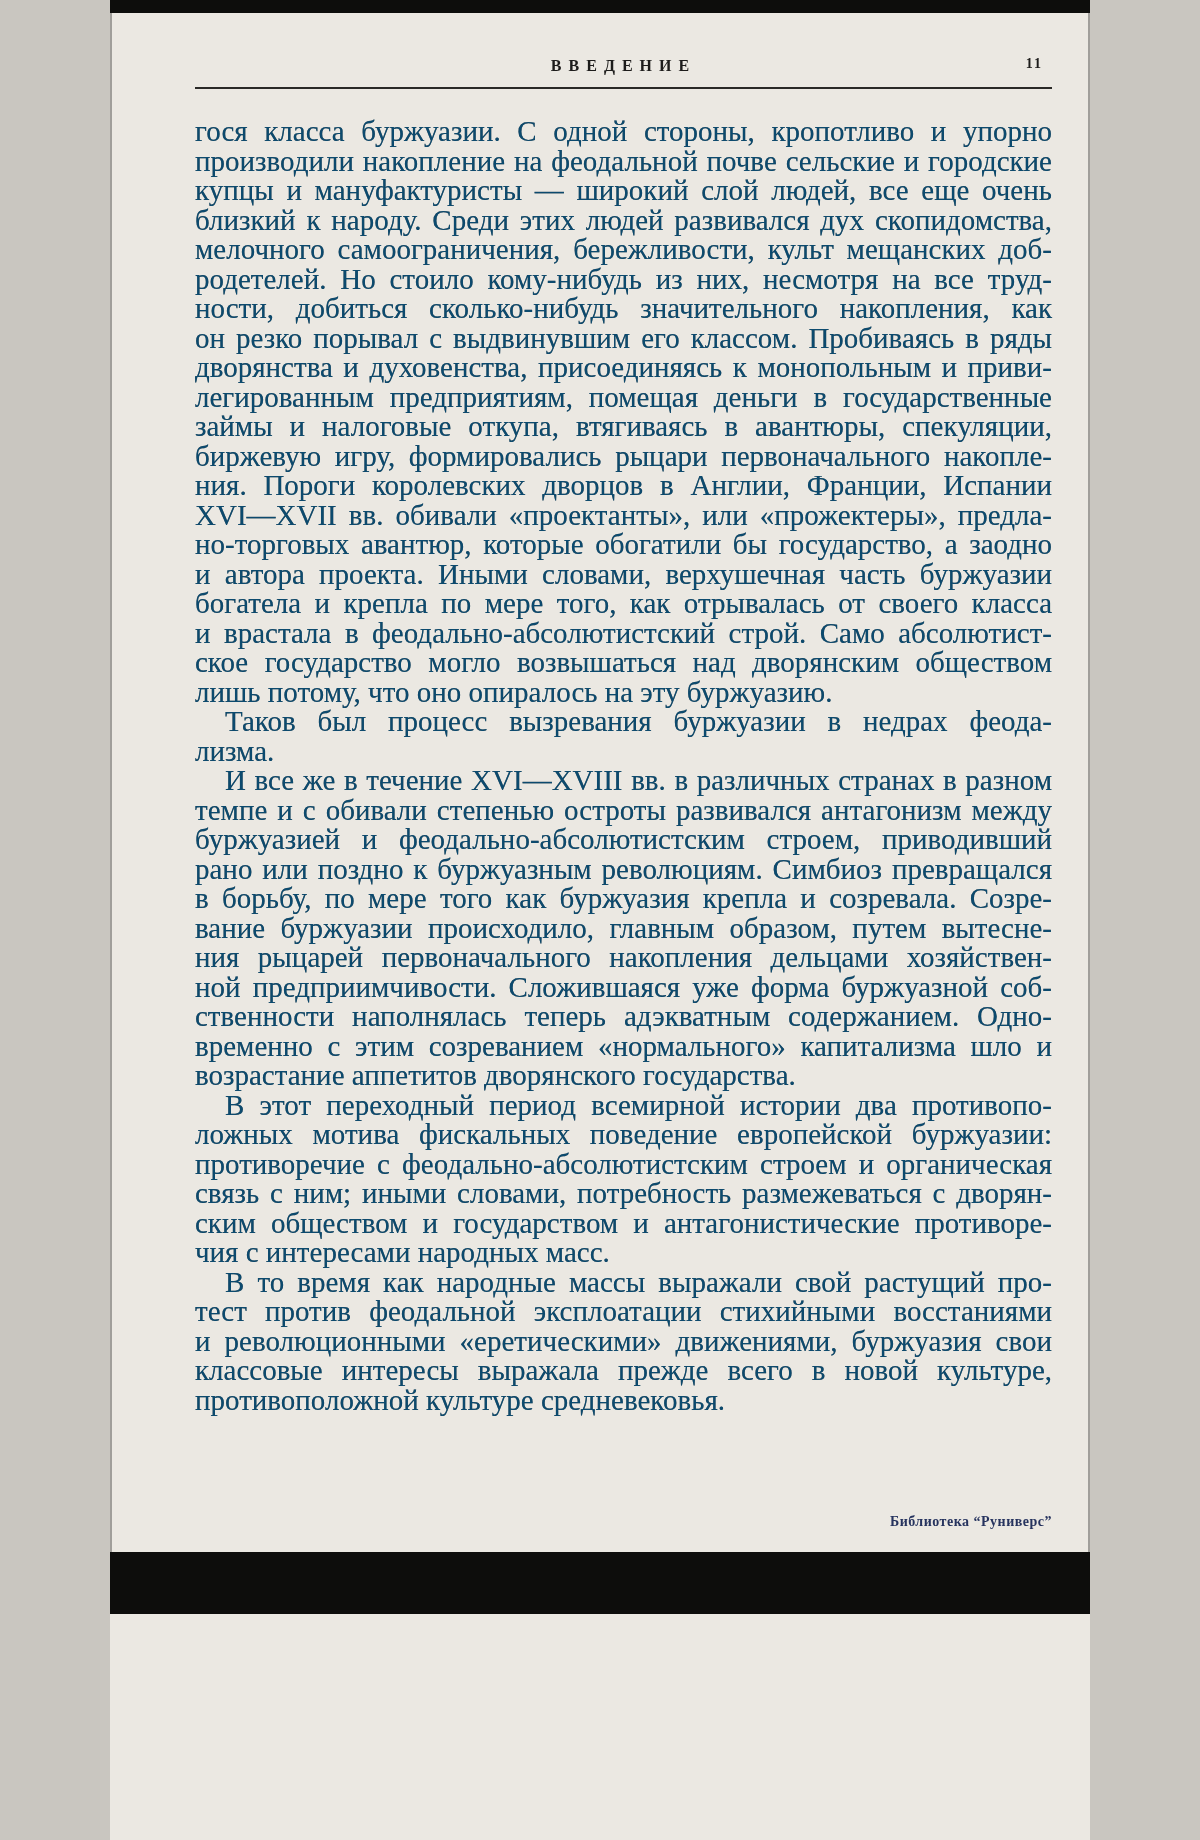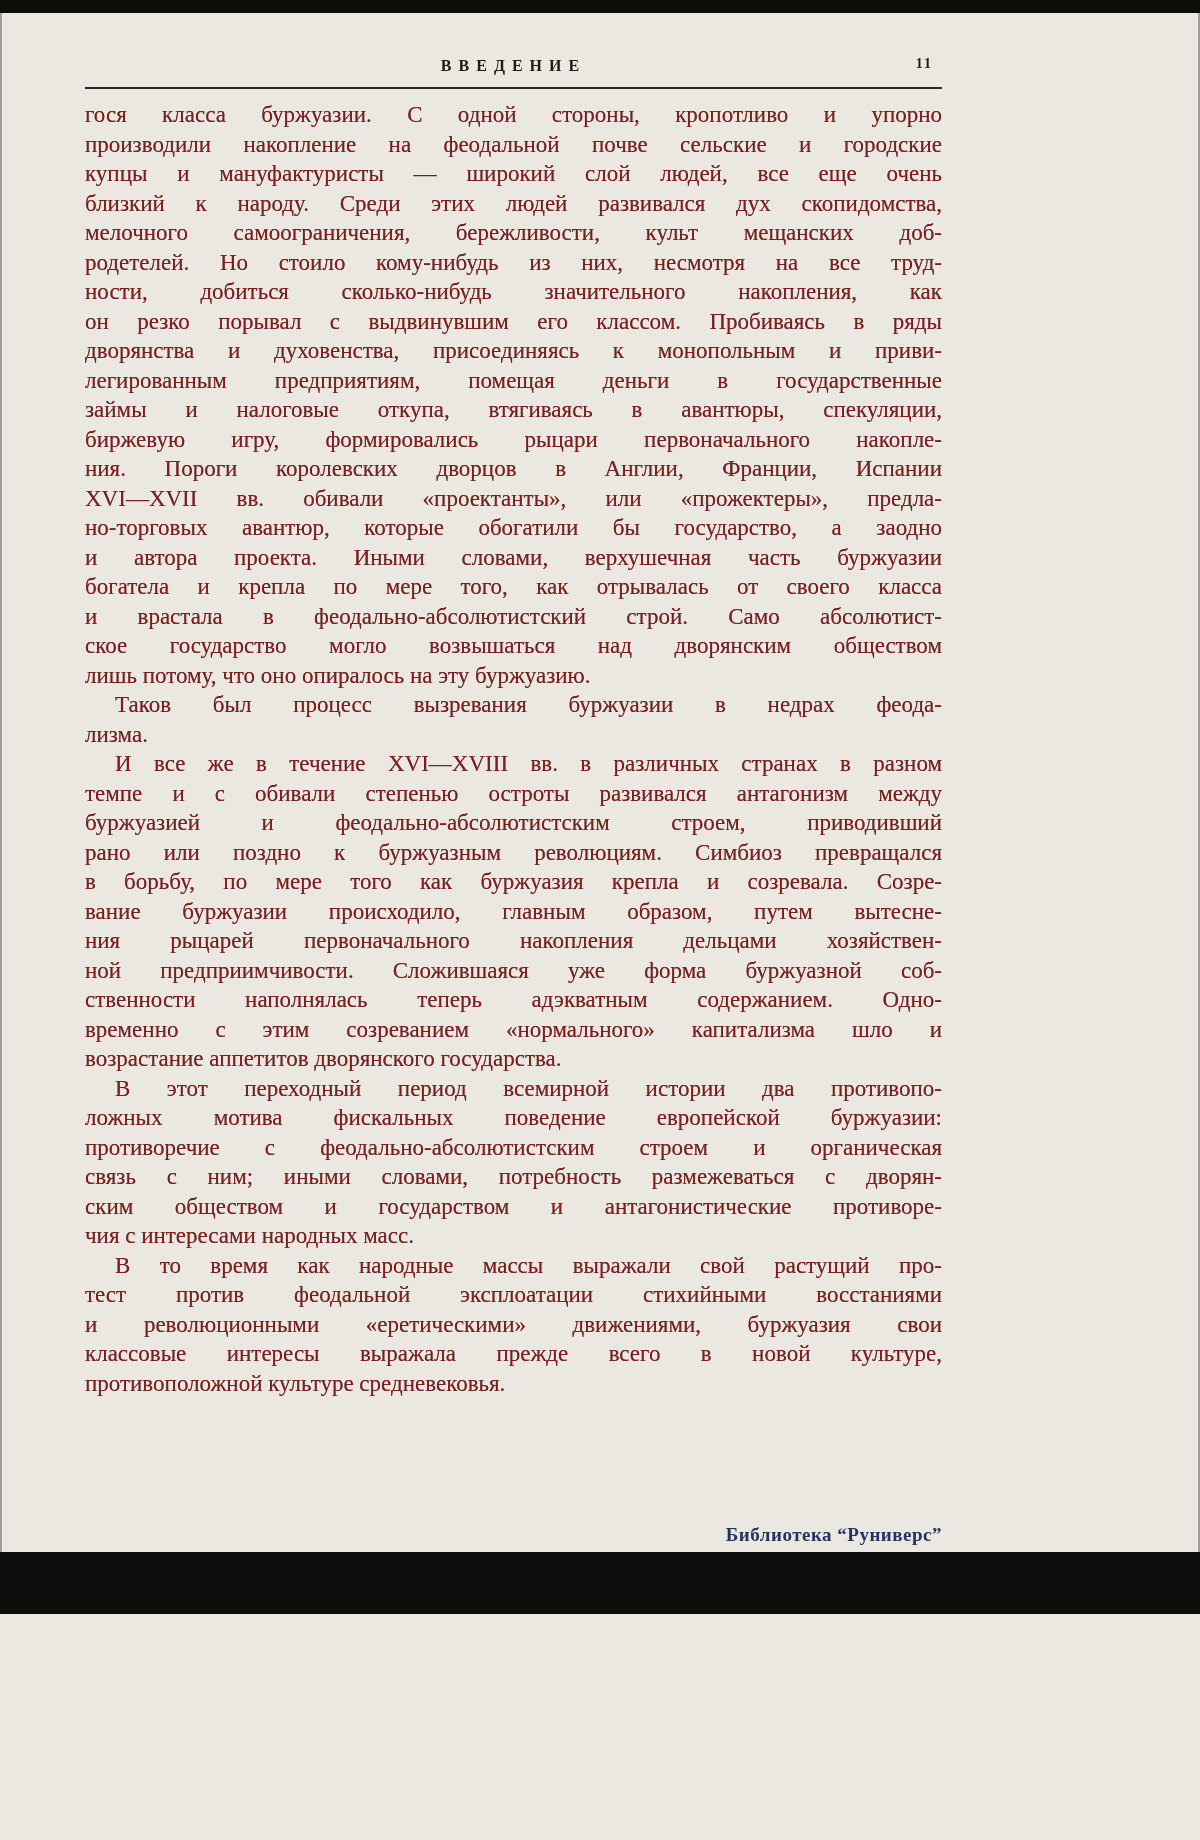--- a/index.html
+++ b/index.html
@@ -1,18 +1,18 @@
 <!DOCTYPE html>
 <html><head>
 <meta charset="utf-8">
 <style>
   html,body { margin:0; padding:0; background:#c9c6c0; }
   .scan {
     position:relative;
-    width:1200px; height:1840px;
+    width:980px; height:1840px;
     margin:0 auto;
     background:#ebe8e2;
     overflow:hidden;
     font-family:"Liberation Serif","DejaVu Serif",serif;
   }
   .bar { position:absolute; left:0; width:1200px; background:#0d0d0c; }
   .bar.top { top:0; height:13px; }
   .bar.bottom { top:1552px; height:62px; }
   .edge { position:absolute; top:13px; bottom:226px; width:2px; background:rgba(20,20,20,.35); }
   .edge.left { left:0; }
@@ -28,37 +28,36 @@
   }
   .page-number {
     position:absolute; right:9px; top:-1px;
     font-size:14px; font-weight:bold;
     letter-spacing:2px;
     color:#1d1c1b;
   }
   .header-rule { position:absolute; top:87px; left:85px; width:857px; height:2px; background:#2a2927; }
 
   .body-text {
-    position:absolute; top:100px; left:85px; width:857px;
-    font-size:23px; line-height:29.5px;
-    color:#7f1d1d;
+    position:absolute; top:117px; left:85px; width:857px;
+    font-size:29px; line-height:29.5px;
+    color:#0c4a6e;
     text-shadow:0 0 0.4px rgba(25,24,23,.55);
   }
   .paragraph { margin:0; }
   .line { text-align:justify; text-align-last:justify; }
   .line.last { text-align-last:left; }
   .line.indent { text-indent:30px; }
 
   .footer {
     position:absolute; top:1514px; left:85px; width:857px;
     text-align:right;
-    font-size:19px; font-weight:bold;
+    font-size:14px; font-weight:bold;
     letter-spacing:0.5px;
     color:#26335e;
-    margin-top:10px;
   }
 </style>
 </head>
 <body>
 
 <div class="scan">
   <div class="bar top"></div>
   <div class="edge left"></div>
   <div class="edge right"></div>
 

